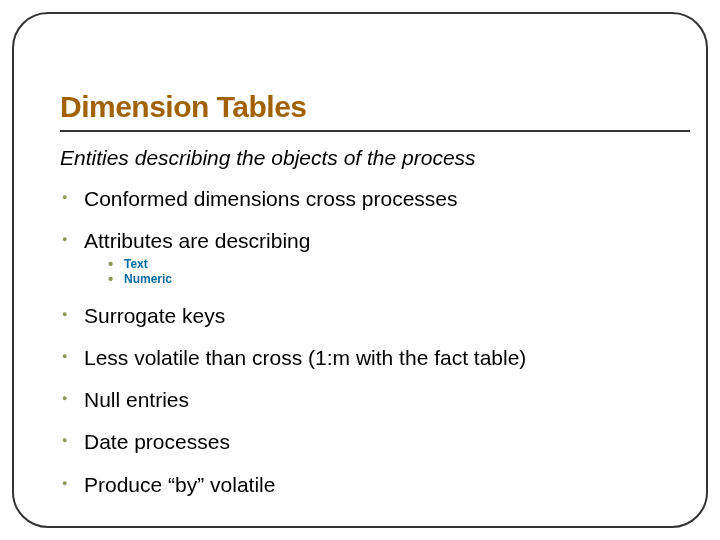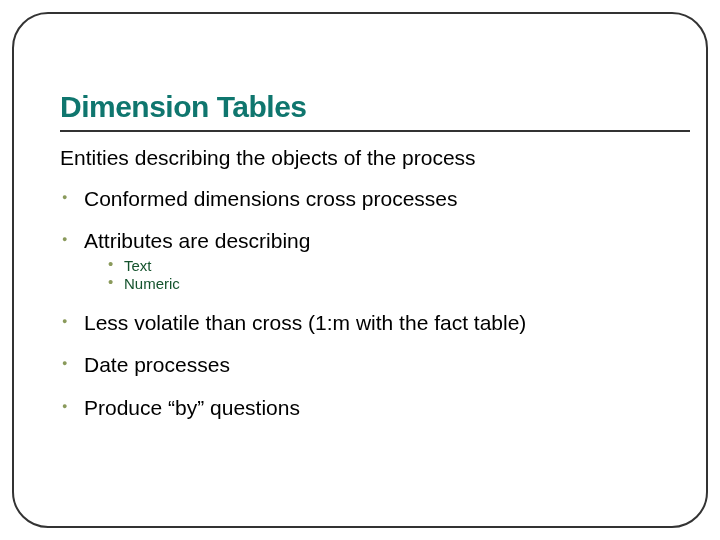--- a/index.html
+++ b/index.html
@@ -22,34 +22,35 @@
     .content {
       position: absolute;
       top: 90px;
       left: 60px;
       right: 30px;
     }
     .title {
       font-family: "Arial Black", Arial, sans-serif;
       font-weight: 900;
       font-size: 30px;
-      color: #0f766e;
+      color: #a16207;
       letter-spacing: -0.5px;
     }
     .title-rule {
       border: none;
       border-top: 2px solid #333;
       margin-top: 6px;
       margin-bottom: 14px;
       width: 100%;
     }
     .intro {
       font-size: 21px;
       color: #000;
       margin-bottom: 12px;
+      font-style: italic;
     }
     ul.level1 {
       list-style: none;
       padding-left: 24px;
     }
     ul.level1 > li {
       font-size: 21px;
       color: #000;
       position: relative;
       line-height: 1.25;
@@ -63,24 +64,25 @@
       font-size: 9px;
       color: #8a9a5b;
     }
     ul.level2 {
       list-style: none;
       padding-left: 40px;
       margin-top: 2px;
       margin-bottom: 2px;
     }
     ul.level2 > li {
-      font-size: 15px;
-      color: #14532d;
+      font-size: 12px;
+      color: #0369a1;
       position: relative;
       line-height: 1.25;
+      font-weight: bold;
     }
     ul.level2 > li::before {
       content: "•";
       position: absolute;
       left: -16px;
       top: -2px;
       font-size: 15px;
       color: #8a9a5b;
     }
   </style>
@@ -95,17 +97,19 @@
   <p class="intro">Entities describing the objects of the process</p>
   <ul class="level1">
     <li>Conformed dimensions cross processes</li>
     <li>
       <span>Attributes are describing</span>
       <ul class="level2">
         <li>Text</li>
         <li>Numeric</li>
       </ul>
     </li>
+    <li>Surrogate keys</li>
     <li>Less volatile than cross (1:m with the fact table)</li>
+    <li>Null entries</li>
     <li>Date processes</li>
-    <li>Produce “by” questions</li>
+    <li>Produce “by” volatile</li>
   </ul>
 </div>
 
 </body></html>

